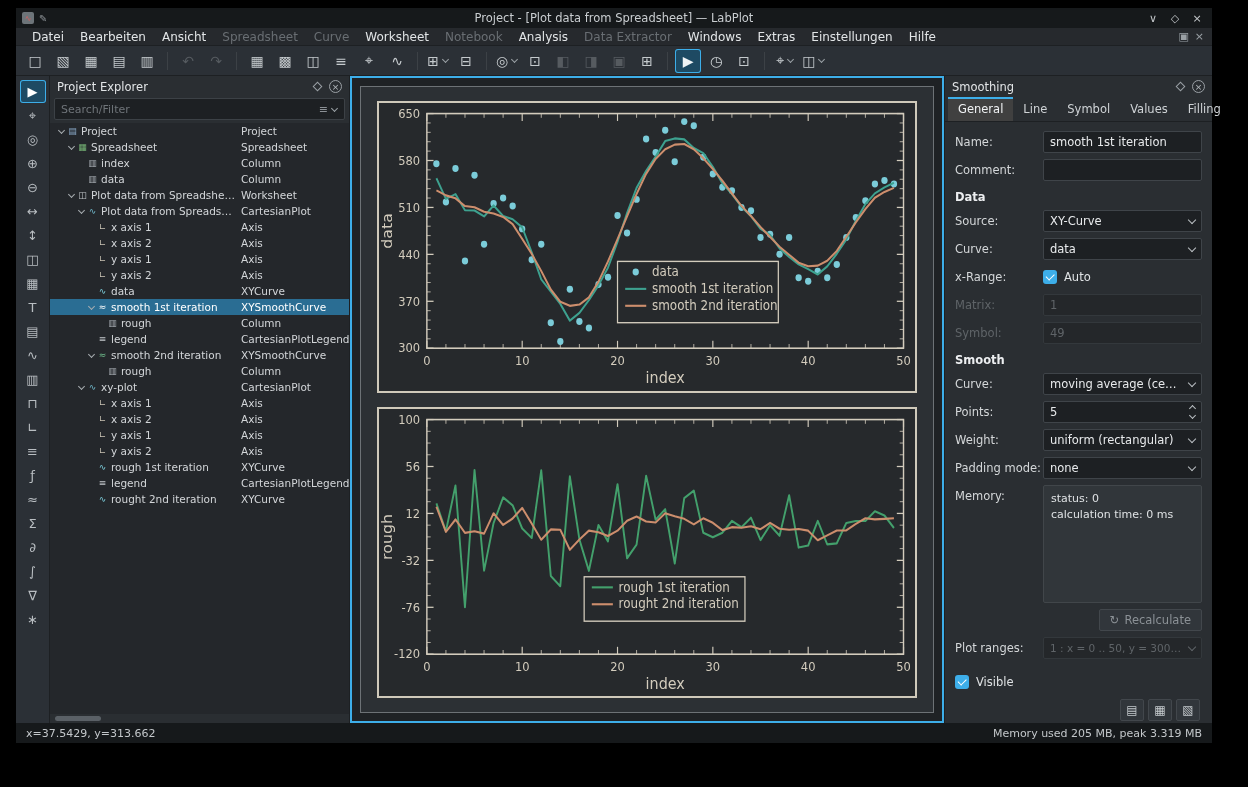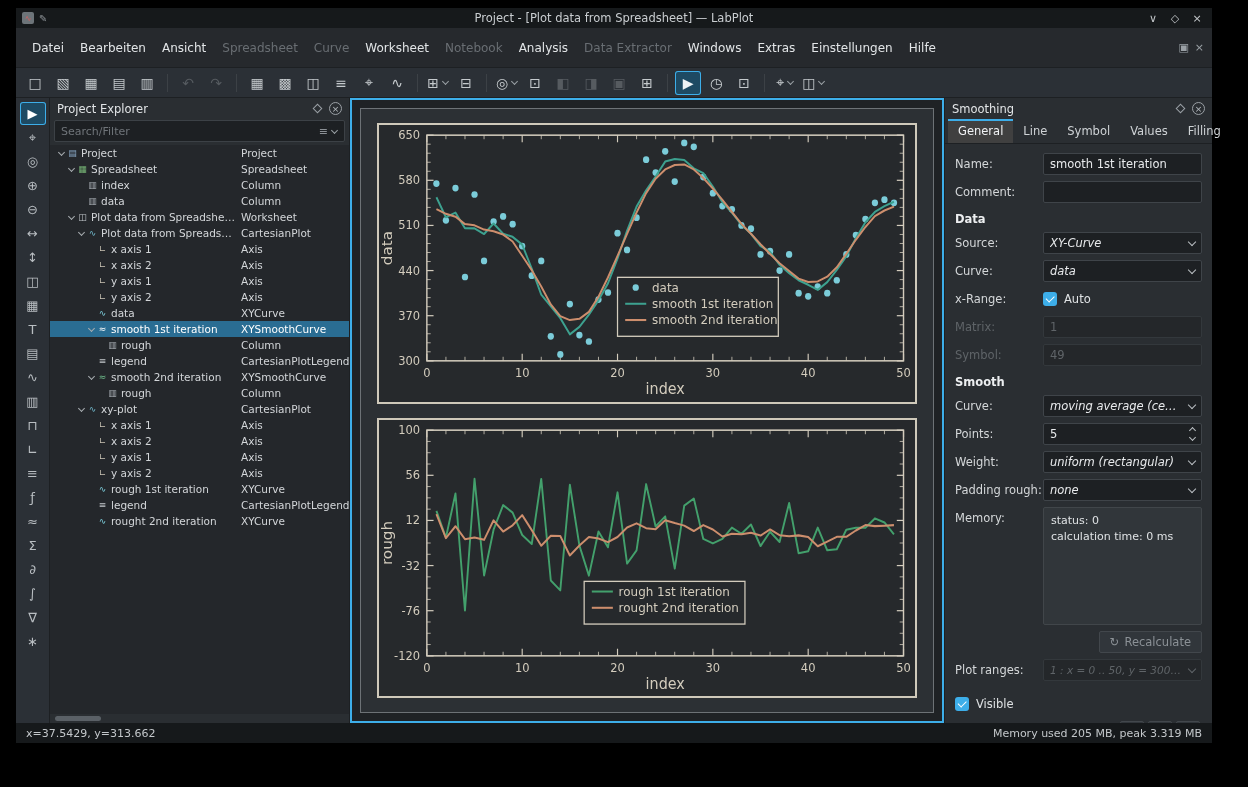--- a/index.html
+++ b/index.html
@@ -14,21 +14,21 @@
     padding:0 6px; color:#c9cdd0; font-size:11.5px; position:relative; flex:none; }
   .app-icon { width:12px; height:12px; border-radius:2px; background:#6d7479;
     display:inline-flex; align-items:center; justify-content:center; font-size:8px; color:#d35f5f; margin-right:5px; }
   .pin-icon { color:#8b9095; font-size:10px; margin-right:6px; }
   .tb-title { position:absolute; left:0; right:0; text-align:center; pointer-events:none; }
   .tb-controls { margin-left:auto; display:flex; gap:4px; z-index:1; }
   .win-btn { width:18px; height:16px; display:inline-flex; align-items:center; justify-content:center;
     color:#c2c6c9; font-size:11px; border-radius:2px; }
 
   
-  .menubar { height:40px; background:#26292d; display:flex; align-items:center;
+  .menubar { height:18px; background:#26292d; display:flex; align-items:center;
     padding:0 8px; font-size:12px; flex:none; border-bottom:1px solid #1d2023; }
   .menu-item { padding:2px 8px; border-radius:2px; color:#e2e5e7; }
   .menu-item.disabled { color:#696e73; }
   .menubar-right { margin-left:auto; display:flex; gap:6px; color:#9aa0a5; font-size:11px; }
 
   
   .toolbar { height:30px; background:#2b3036; display:flex; align-items:center;
     padding:0 6px; gap:2px; flex:none; border-bottom:1px solid #1d2023; }
   .tbtn { min-width:26px; height:24px; display:inline-flex; align-items:center; justify-content:center;
     color:#c5cacd; font-size:14px; border-radius:3px; padding:0 2px; gap:2px; }
@@ -98,21 +98,21 @@
   .frow.top { align-items:flex-start; }
   .flabel { width:88px; flex:none; color:#d4d7d9; }
   .flabel.dim, .dim { color:#5f6468; }
   .section-label { font-weight:bold; color:#eceef0; margin-top:3px; flex:none; }
   .tinput, .combo, .spin { flex:1; height:22px; background:#1d2023; border:1px solid #3f4449;
     border-radius:2px; color:#e8eaec; padding:0 6px; font-size:11.5px; font-family:inherit;
     display:flex; align-items:center; min-width:0; }
   input.tinput { outline:none; }
   .tinput.disabled { background:#24272a; border-color:#33383c; color:#5f6468; }
   .combo { justify-content:space-between; }
-  .combo > span:first-child { overflow:hidden; white-space:nowrap; text-overflow:ellipsis;font-style:italic; }
+  .combo > span:first-child { overflow:hidden; white-space:nowrap; text-overflow:ellipsis; }
   .combo.disabled { background:#24272a; border-color:#33383c; color:#5f6468; }
   .chev { width:6px; height:6px; border-right:1.4px solid #b9bec2; border-bottom:1.4px solid #b9bec2;
     transform:rotate(45deg); flex:none; margin-left:6px; margin-top:-2px; }
   .combo.disabled .chev { border-color:#5f6468; }
   .spin { justify-content:space-between; }
   .spin-arrows { display:flex; flex-direction:column; gap:2px; align-items:center; }
   .chev-up { width:5px; height:5px; border-right:1.3px solid #b9bec2; border-bottom:1.3px solid #b9bec2; transform:rotate(-135deg); }
   .chev-dn { width:5px; height:5px; border-right:1.3px solid #b9bec2; border-bottom:1.3px solid #b9bec2; transform:rotate(45deg); }
   .cb { width:14px; height:14px; border-radius:3px; background:#3daee9; flex:none;
     display:inline-flex; align-items:center; justify-content:center; margin-right:7px; }
@@ -942,21 +942,21 @@
           </div>
         </div>
         <div class="frow">
           <span class="flabel">Weight:</span>
           <div class="combo">
             <span>uniform (rectangular)</span>
               <span class="chev"></span>
           </div>
         </div>
         <div class="frow">
-          <span class="flabel">Padding rough:</span>
+          <span class="flabel">Padding mode:</span>
           <div class="combo">
             <span>none</span>
               <span class="chev"></span>
           </div>
         </div>
         <div class="frow top">
           <span class="flabel" style="padding-top:4px">Memory:</span>
           <div class="results-box">
             <div>status: 0</div>
             <div>calculation time: 0 ms</div>

